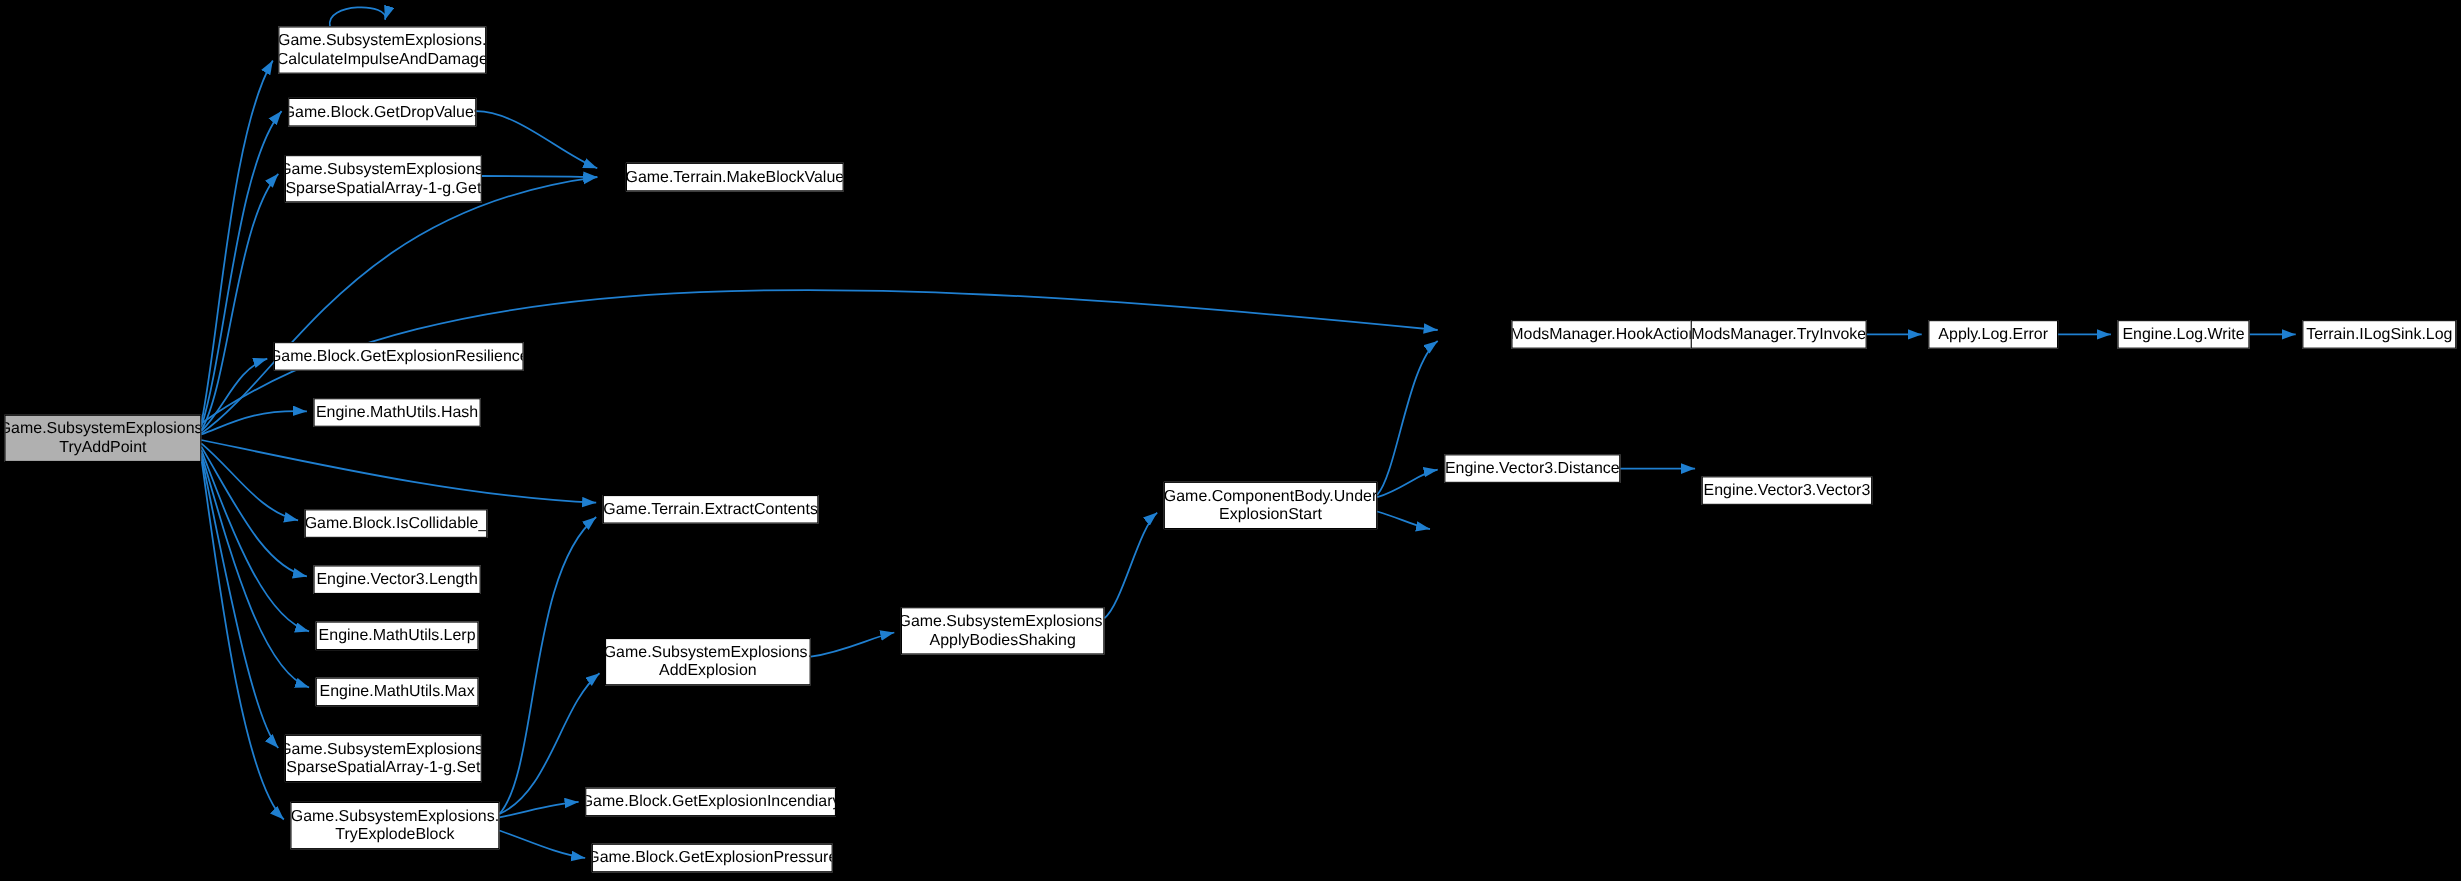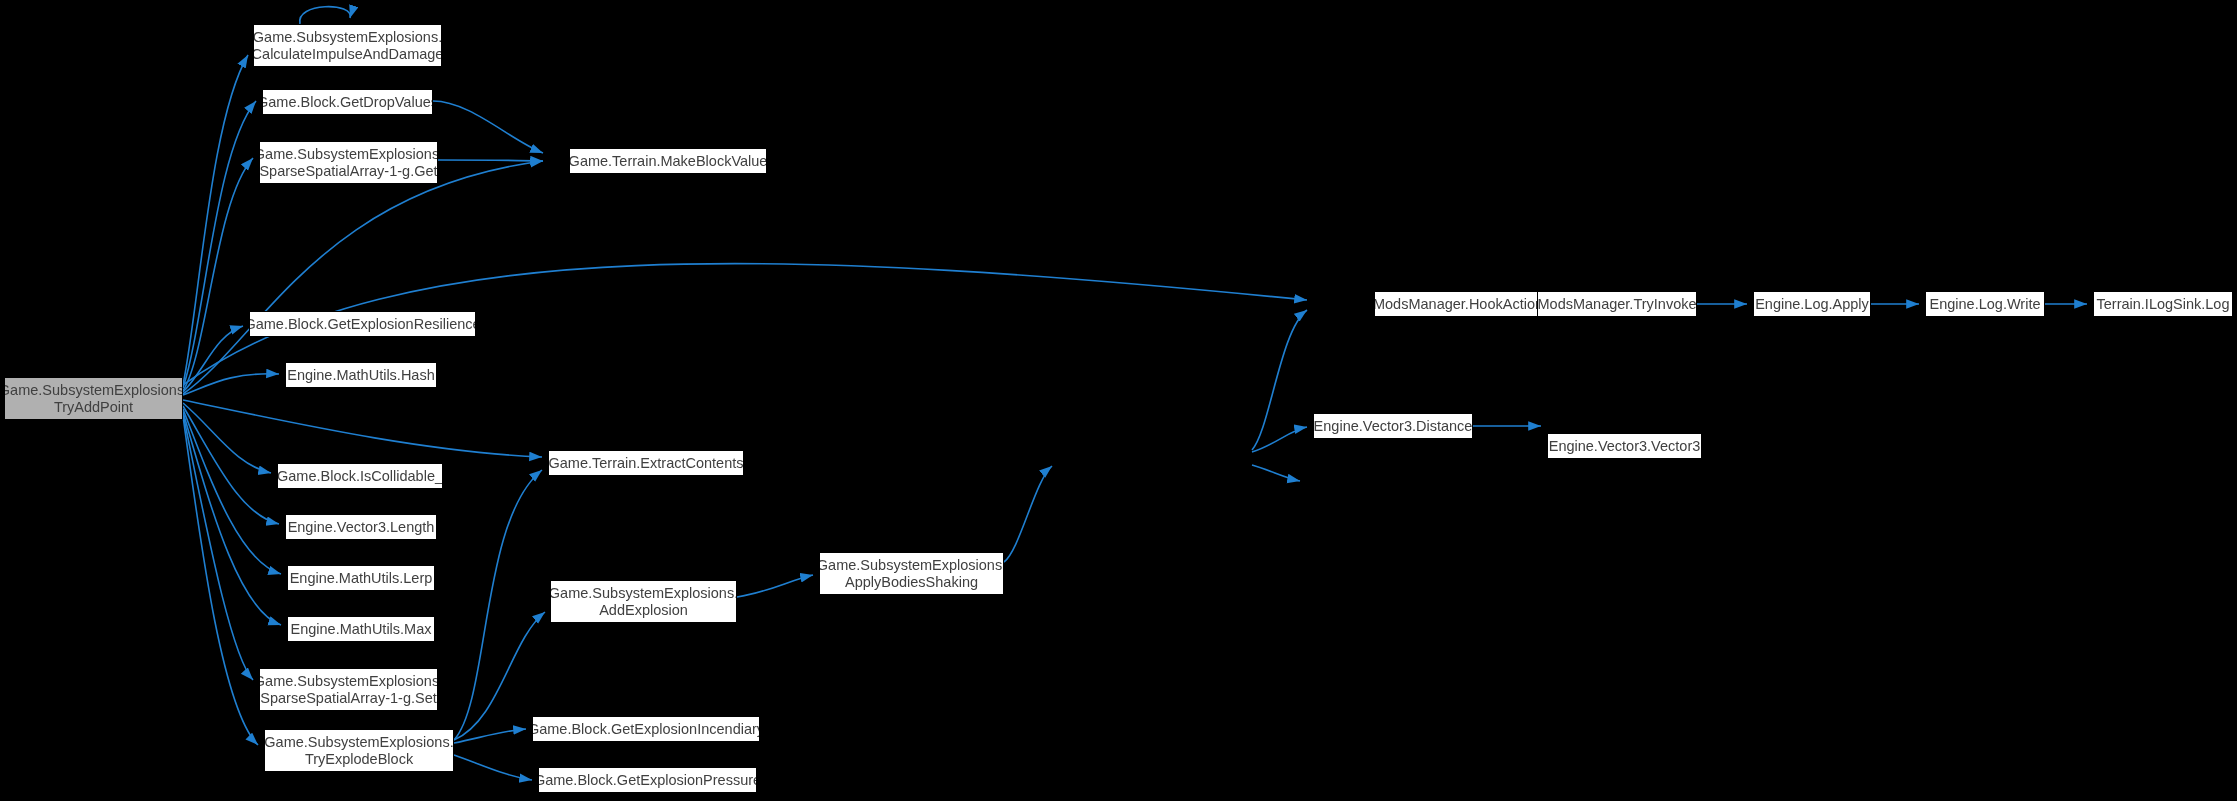--- a/index.html
+++ b/index.html
@@ -21,21 +21,21 @@
     top: 0;
     width: 2237px;
     height: 801px;
     pointer-events: none;
   }
   .node {
     position: absolute;
     box-sizing: border-box;
     border: 1px solid #000000;
     background: #ffffff;
-    color: #404040;
+    color: #000000;
     font-size: 14.5px;
     line-height: 17px;
     text-align: center;
     display: flex;
     align-items: center;
     justify-content: center;
     white-space: pre;
     overflow: hidden;
   }
   .node.current {
@@ -123,21 +123,23 @@
 SparseSpatialArray-1-g.Set</div>
   <div class="node" style="left:264px;top:729px;  width:190px; height:43px;">Game.SubsystemExplosions.
 TryExplodeBlock</div>
   <div class="node" style="left:548px;top:450px;  width:196px; height:26px;">Game.Terrain.ExtractContents</div>
   <div class="node" style="left:550px;top:580px;  width:187px; height:43px;">Game.SubsystemExplosions.
 AddExplosion</div>
   <div class="node" style="left:532px;top:716px;  width:228px; height:26px;">Game.Block.GetExplosionIncendiary</div>
   <div class="node" style="left:538px;top:767px;  width:219px; height:26px;">Game.Block.GetExplosionPressure</div>
   <div class="node" style="left:819px;top:552px;  width:185px; height:43px;">Game.SubsystemExplosions.
 ApplyBodiesShaking</div>
+  <div class="node" style="left:1058px;top:438px; width:194px; height:43px;">Game.ComponentBody.Under
+ExplosionStart</div>
   <div class="node" style="left:1374px;top:291px; width:168px; height:26px;">ModsManager.HookAction</div>
   <div class="node" style="left:1313px;top:413px; width:160px; height:26px;">Engine.Vector3.Distance</div>
   <div class="node" style="left:1537px;top:291px; width:160px; height:26px;">ModsManager.TryInvoke</div>
   <div class="node" style="left:1547px;top:413px; width:155px; height:26px;margin-top:20px;">Engine.Vector3.Vector3</div>
-  <div class="node" style="left:1753px;top:291px; width:118px; height:26px;">Engine.Log.Apply</div>
+  <div class="node" style="left:1753px;top:291px; width:118px; height:26px;">Apply.Log.Error</div>
   <div class="node" style="left:1925px;top:291px; width:120px; height:26px;">Engine.Log.Write</div>
   <div class="node" style="left:2093px;top:291px; width:140px; height:26px;">Terrain.ILogSink.Log</div>
 
 </div>
 
 </body></html>

